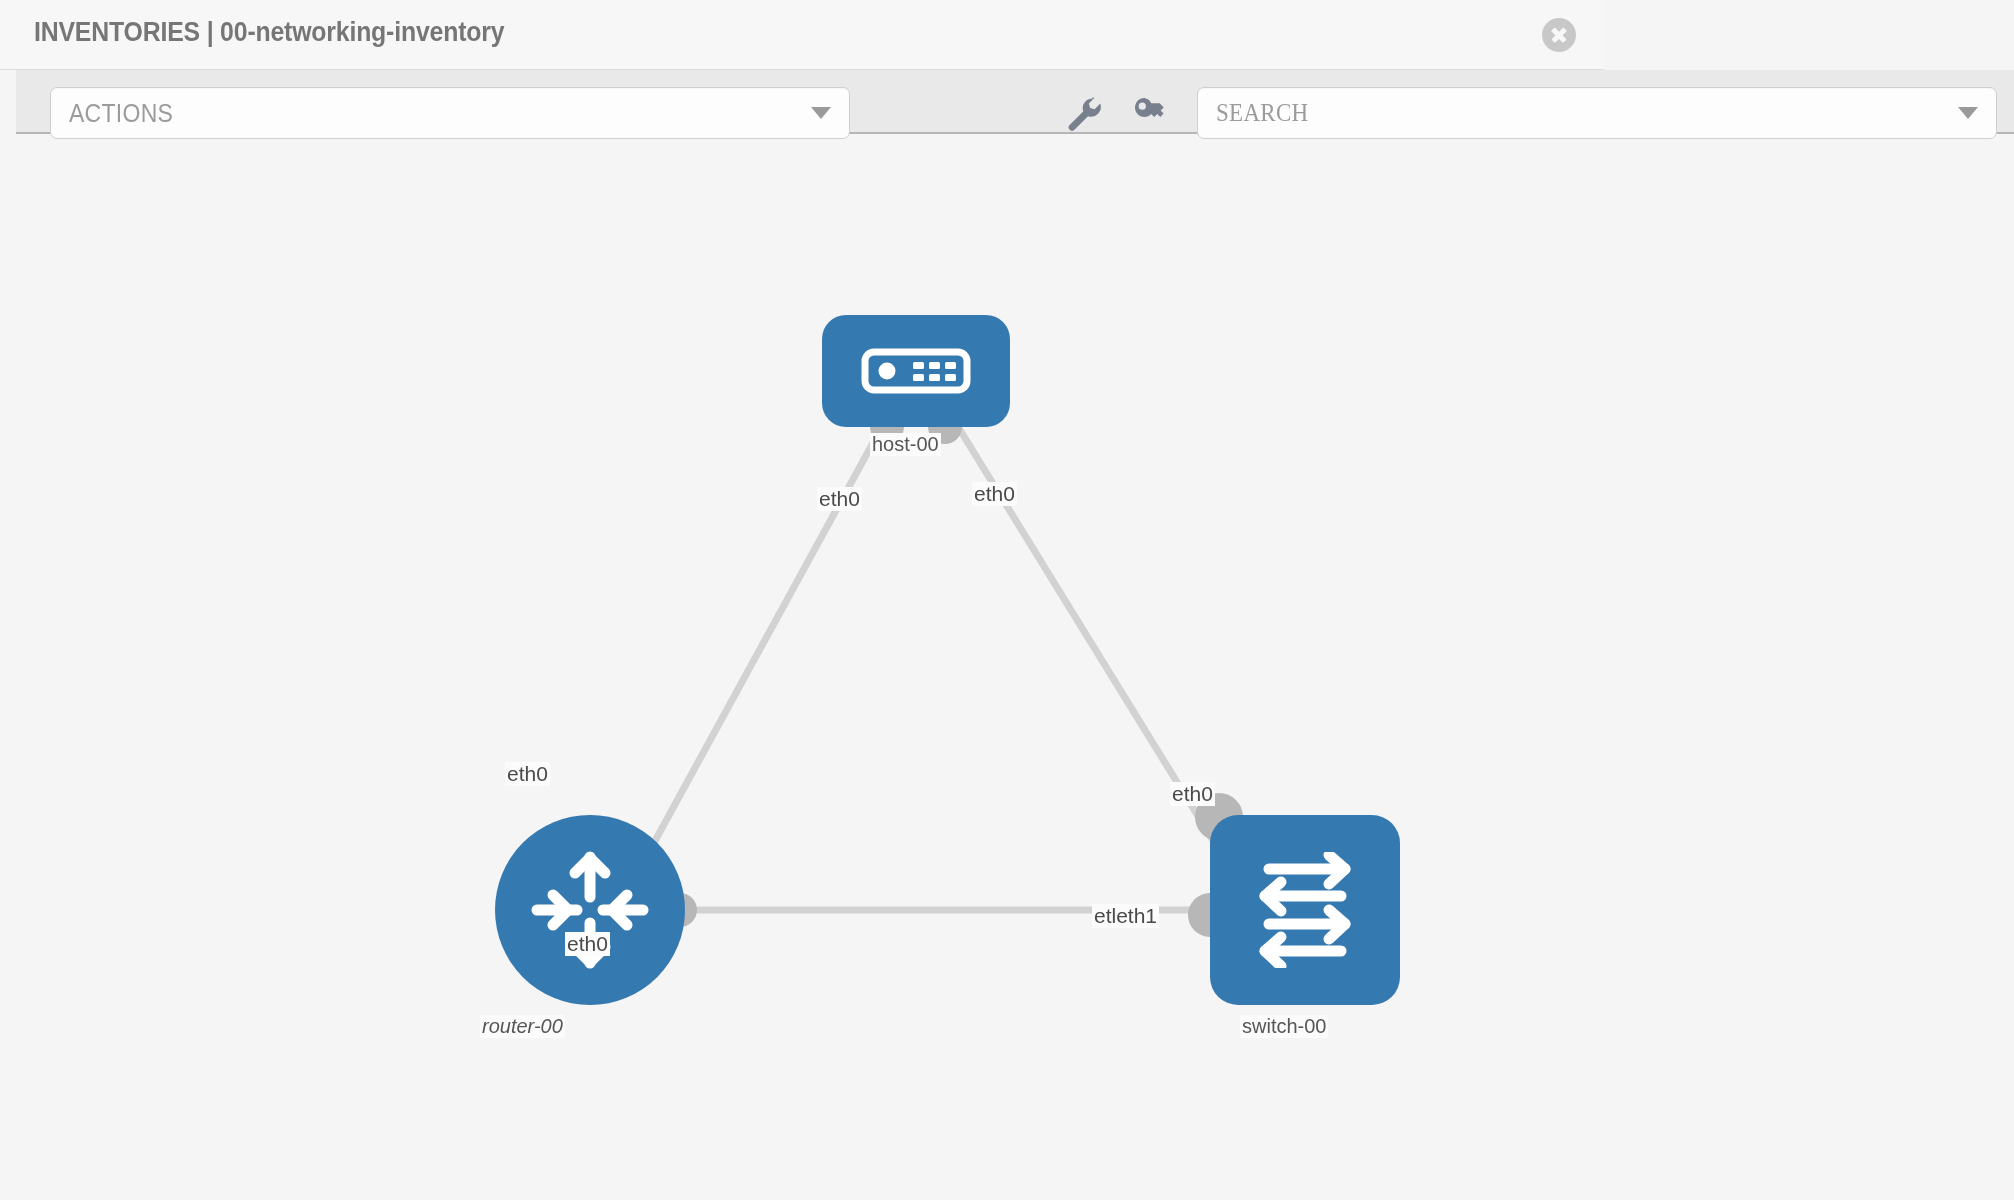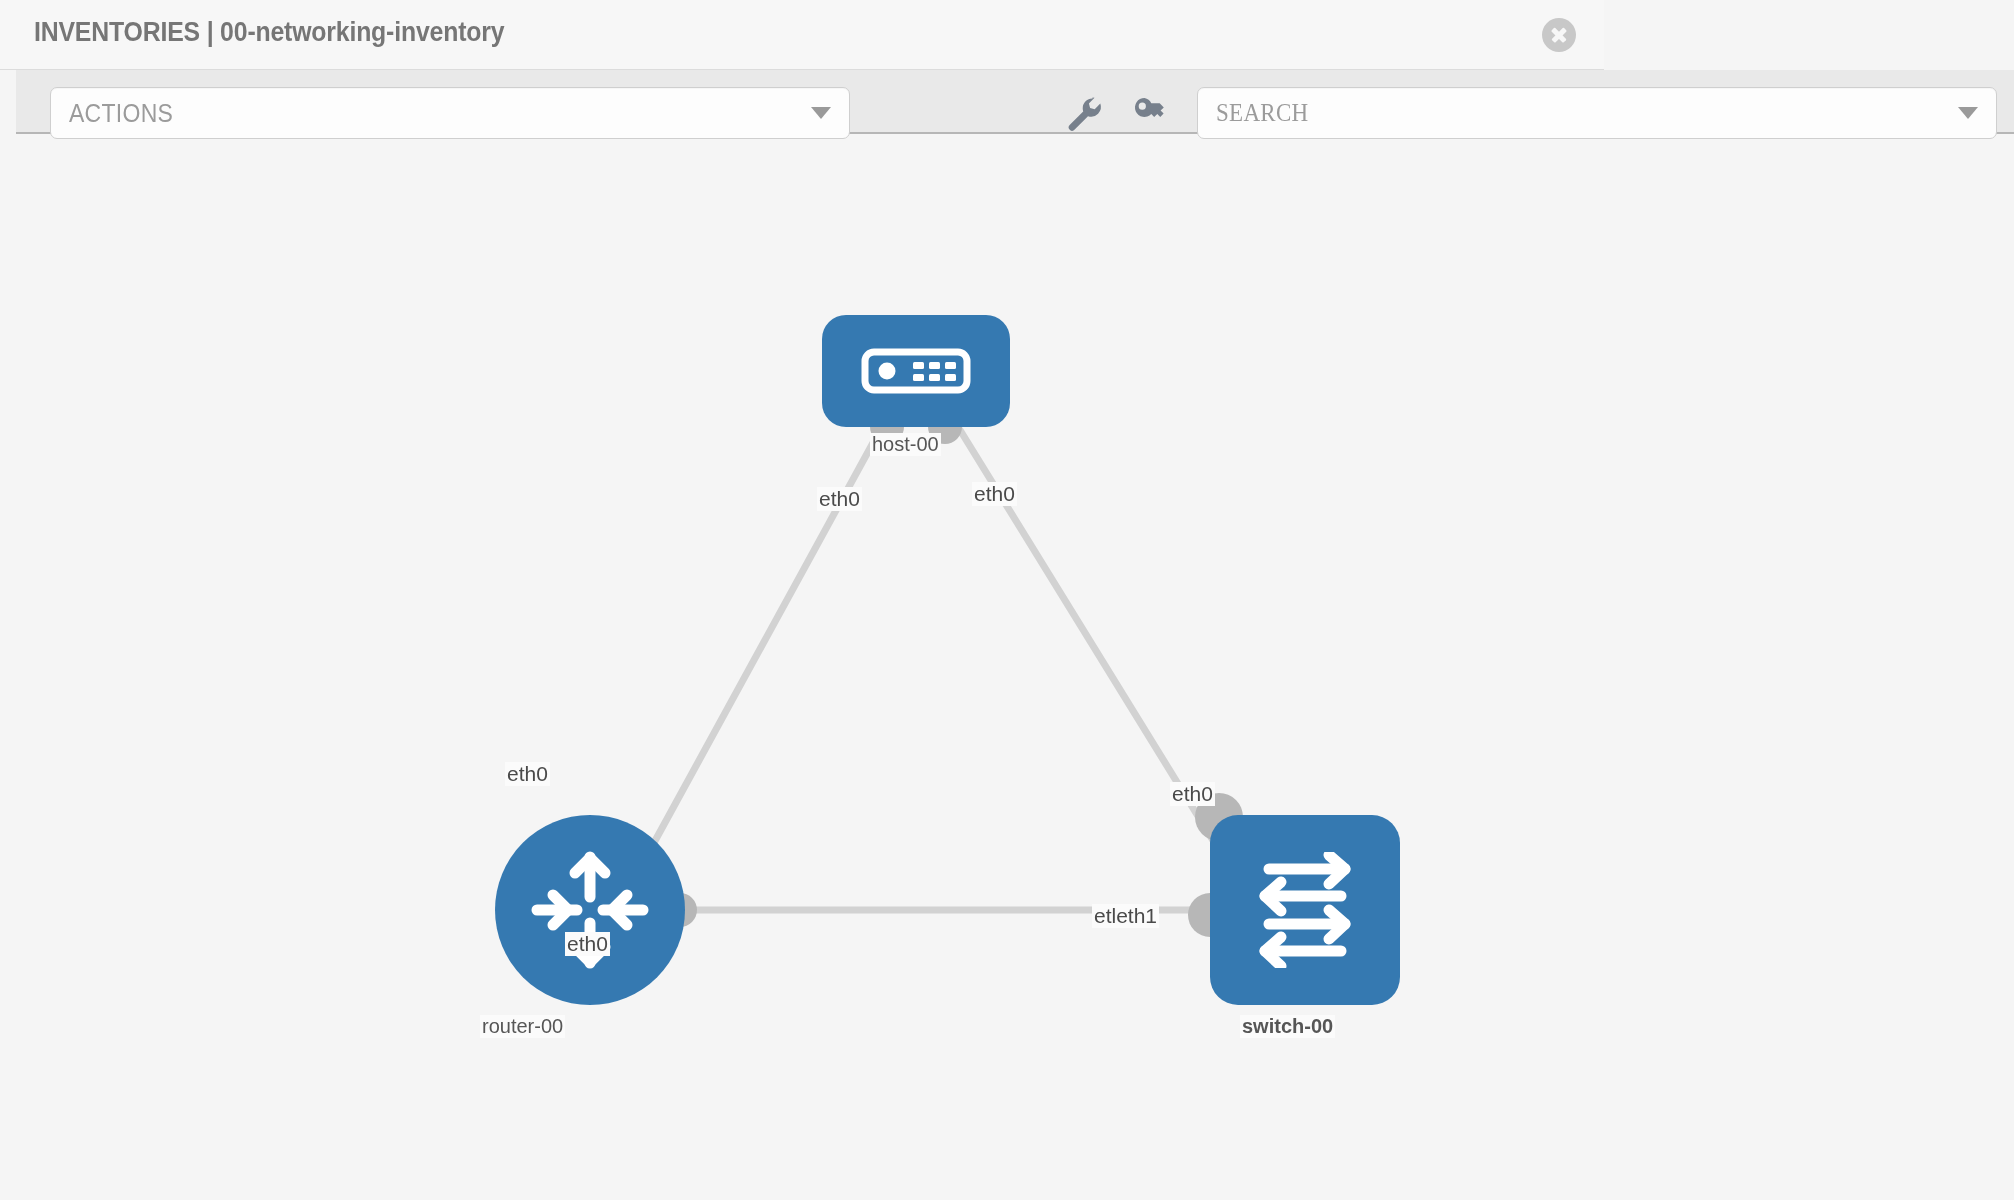--- a/index.html
+++ b/index.html
@@ -214,21 +214,21 @@
           <polyline points="48,26 63,11 78,26"></polyline>
           <line x1="63" y1="116" x2="63" y2="76"></line>
           <polyline points="48,100 63,115 78,100"></polyline>
           <line x1="10" y1="63" x2="50" y2="63"></line>
           <polyline points="26,48 41,63 26,78"></polyline>
           <line x1="116" y1="63" x2="76" y2="63"></line>
           <polyline points="100,48 85,63 100,78"></polyline>
         </g>
       </svg>
     </div>
-    <span class="nlabel" style="left:-15px; top:200px;">router-00</span>
+    <span class="nlabel" style="left:-15px; top:200px;font-style:italic;">router-00</span>
     <span class="iface" style="left:10px;  top:-90px;">eth0</span>
     <span class="iface" style="left:70px;  top:80px;">eth0</span>
   </div>
 
   <div class="node" id="node-switch">
     <div class="connector" style="left:-15px; top:-22px; width:48px; height:48px;"></div>
     <div class="connector" style="left:-22px; top:78px; width:44px; height:44px;"></div>
     <div class="node-shape">
       <svg width="128" height="116" viewBox="0 0 128 116" aria-hidden="true">
         <g fill="none" stroke="#ffffff" stroke-width="11" stroke-linecap="round" stroke-linejoin="round">
@@ -236,18 +236,18 @@
           <polyline points="88,3 104,17 88,32"></polyline>
           <line x1="100" y1="44" x2="24" y2="44"></line>
           <polyline points="40,30 24,44 40,59"></polyline>
           <line x1="28" y1="72" x2="104" y2="72"></line>
           <polyline points="88,58 104,72 88,87"></polyline>
           <line x1="100" y1="99" x2="24" y2="99"></line>
           <polyline points="40,85 24,99 40,114"></polyline>
         </g>
       </svg>
     </div>
-    <span class="nlabel" style="left:30px; top:200px;font-weight:bold;">switch-00</span>
+    <span class="nlabel" style="left:30px; top:200px;">switch-00</span>
     <span class="iface" style="left:-40px; top:-70px;">eth0</span>
     <span class="iface" style="left:-118px; top:52px;">etleth1</span>
   </div>
 
 </div>
 
 </body></html>

